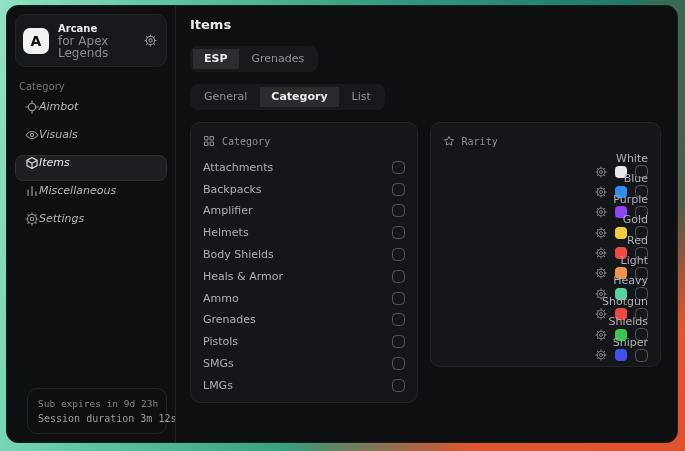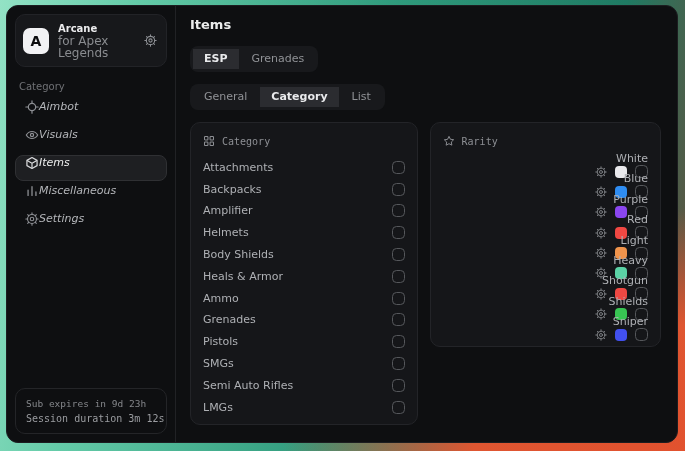--- a/index.html
+++ b/index.html
@@ -23,21 +23,21 @@
   .brand-gear{color:#8d8f94;width:13px;height:13px;flex:none;cursor:pointer;}
   .section-label{font-size:10px;color:#6f7175;margin:14px 4px 7px;}
   .nav{display:flex;flex-direction:column;}
   .nav-item{height:26px;margin-bottom:2px;display:flex;align-items:flex-start;
     padding:0 9px;border-radius:8px;border:1px solid transparent;
     font-size:11px;color:#b4b6ba;cursor:pointer;box-sizing:border-box;font-style:italic;}
   .nav-item.active{background:#1e1f22;border-color:#2f3033;color:#eceded;}
   .nav-icon{width:14px;height:14px;color:#8d8f94;flex:none;}
   .nav-item.active .nav-icon{color:#d8d9db;}
   .sidebar-footer{margin-top:auto;border:1px solid #242528;border-radius:10px;
-    padding:7px 10px;font-family:"DejaVu Sans Mono","Liberation Mono",monospace;}
+    padding:7px 10px;font-family:"DejaVu Sans Mono","Liberation Mono",monospace;margin-left:12px;}
   .foot-line{font-size:9.5px;color:#85878b;line-height:15px;white-space:nowrap;}
   .foot-line2{font-size:10px;color:#9b9da1;line-height:15px;white-space:nowrap;}
   .vdivider{width:1px;background:#212225;flex:none;}
   
   .main{flex:1;padding:10px 16px 0 14px;overflow:hidden;}
   .page-title{margin:0;font-size:13px;font-weight:bold;color:#eceded;line-height:18px;}
   .seg{display:inline-flex;background:#18191c;border-radius:8px;padding:3px;gap:2px;margin-top:12px;}
   .seg-wrap{display:block;}
   .seg-btn{border:none;background:transparent;color:#909296;font-size:11px;
     font-family:inherit;padding:3px 11px;border-radius:0;cursor:pointer;line-height:14px;}
@@ -218,24 +218,20 @@
   <div class="row">
     <span class="row-label">Pistols</span>
     <span class="checkbox"></span>
   </div>
 
   <div class="row">
     <span class="row-label">SMGs</span>
     <span class="checkbox"></span>
   </div>
 
-  <div class="row">
-    <span class="row-label">Semi Auto Rifles</span>
-    <span class="checkbox"></span>
-  </div>
 
 
   <div class="row">
     <span class="row-label">LMGs</span>
     <span class="checkbox"></span>
   </div>
 </div>
         </section>
 
         <section class="panel panel-rarity">
@@ -286,20 +282,34 @@
                       <circle cx="8" cy="8" r="2"></circle>
                       <circle cx="8" cy="8" r="5.1"></circle>
                       <path d="M8 1v1.9M8 13.1V15M1 8h1.9M13.1 8H15M3.1 3.1l1.3 1.3M11.6 11.6l1.3 1.3M12.9 3.1l-1.3 1.3M4.4 11.6l-1.3 1.3"></path>
                     </svg>
                   </span>
       <span class="swatch" style="background: rgb(139, 70, 240);"></span>
       <span class="checkbox"></span>
     </span>
   </div>
 
+  <div class="row">
+    <span class="row-label">Gold</span>
+    <span class="row-right">
+      <span class="icon gear-small">
+                    <svg viewBox="0 0 16 16" fill="none" stroke="currentColor" stroke-width="1.3" stroke-linecap="round">
+                      <circle cx="8" cy="8" r="2"></circle>
+                      <circle cx="8" cy="8" r="5.1"></circle>
+                      <path d="M8 1v1.9M8 13.1V15M1 8h1.9M13.1 8H15M3.1 3.1l1.3 1.3M11.6 11.6l1.3 1.3M12.9 3.1l-1.3 1.3M4.4 11.6l-1.3 1.3"></path>
+                    </svg>
+                  </span>
+      <span class="swatch" style="background: rgb(242, 206, 63);"></span>
+      <span class="checkbox"></span>
+    </span>
+  </div>
 
   <div class="row">
     <span class="row-label">Red</span>
     <span class="row-right">
       <span class="icon gear-small">
                     <svg viewBox="0 0 16 16" fill="none" stroke="currentColor" stroke-width="1.3" stroke-linecap="round">
                       <circle cx="8" cy="8" r="2"></circle>
                       <circle cx="8" cy="8" r="5.1"></circle>
                       <path d="M8 1v1.9M8 13.1V15M1 8h1.9M13.1 8H15M3.1 3.1l1.3 1.3M11.6 11.6l1.3 1.3M12.9 3.1l-1.3 1.3M4.4 11.6l-1.3 1.3"></path>
                     </svg>

